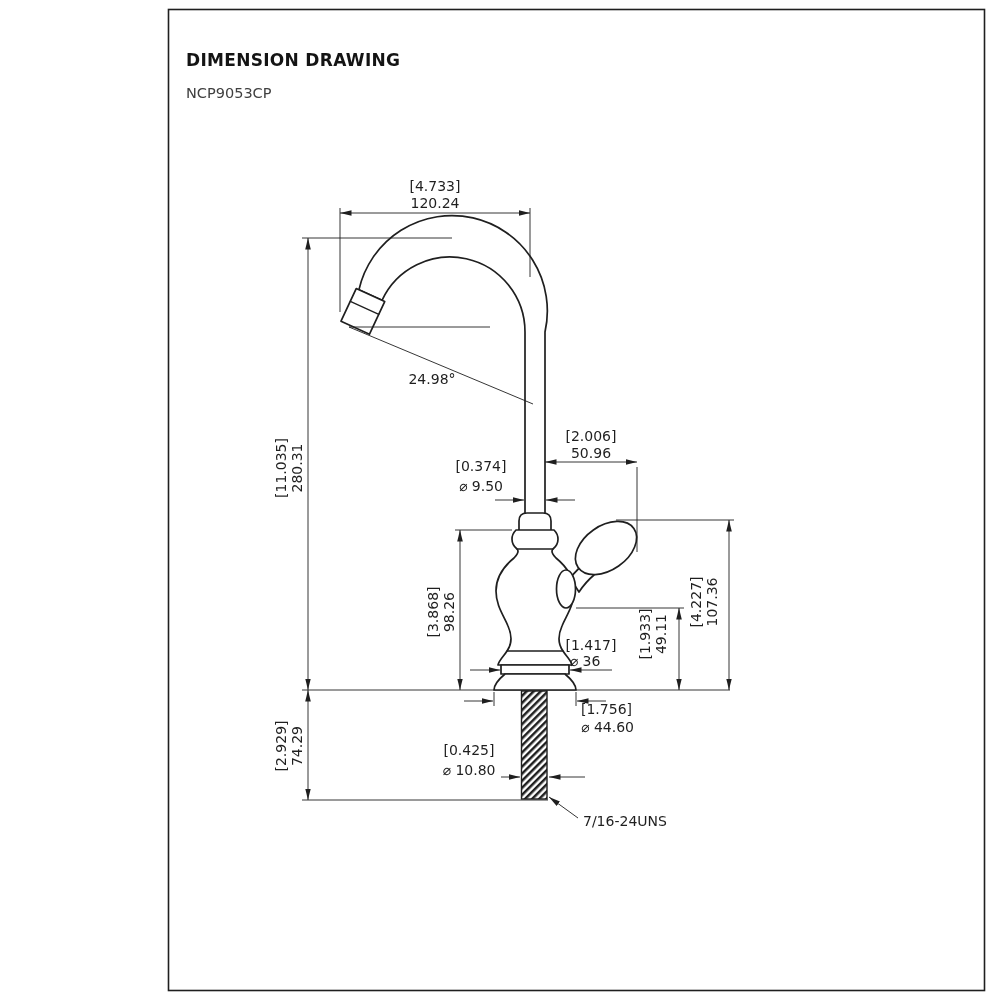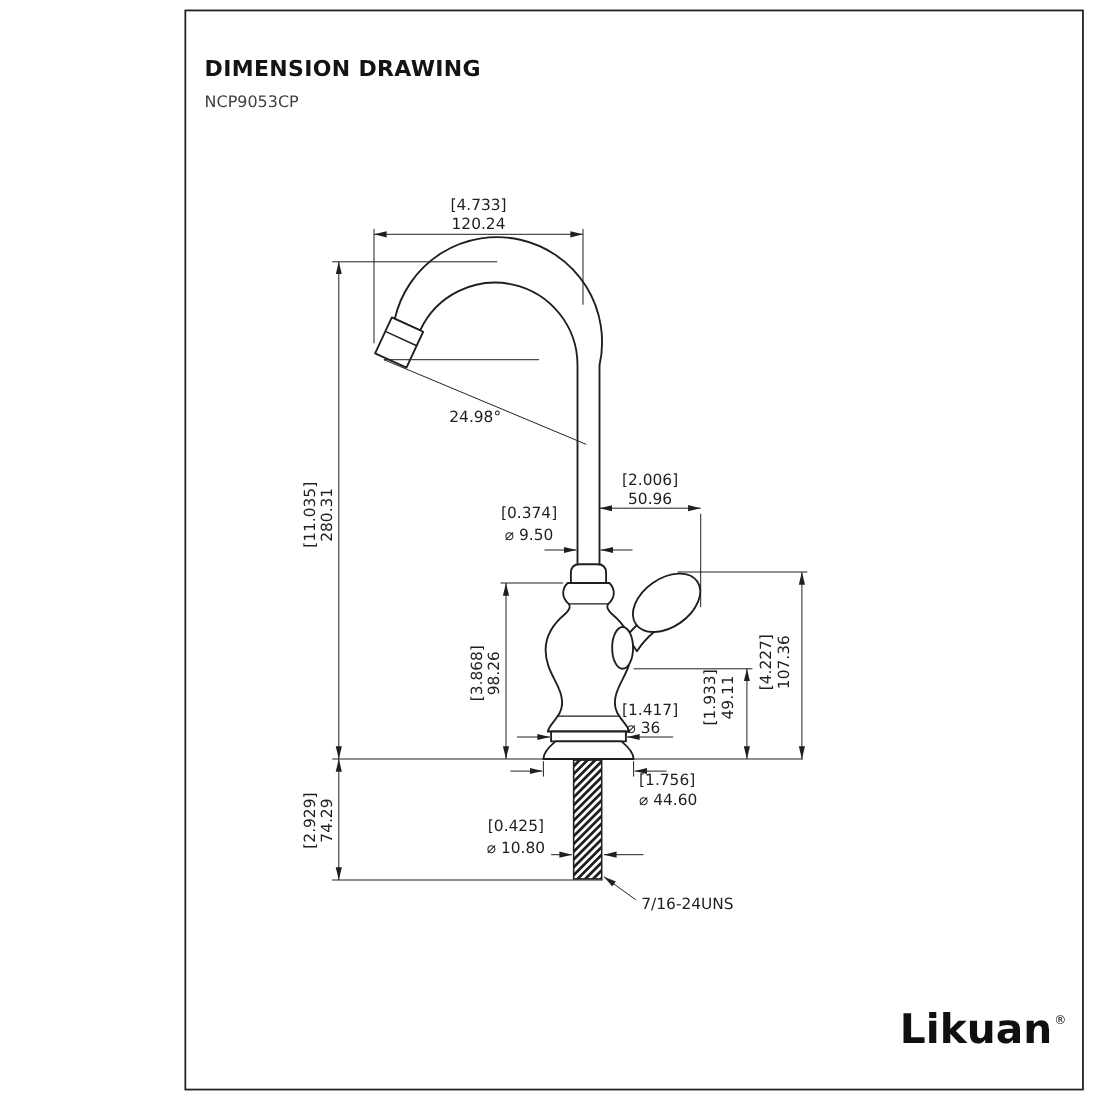--- a/index.html
+++ b/index.html
@@ -1,18 +1,18 @@
 <!DOCTYPE html>
 <html><head>
 <meta charset="utf-8">
 <style>
   html,body{margin:0;padding:0;background:#fff;}
   body{width:1000px;height:1000px;font-family:"DejaVu Sans","Liberation Sans",sans-serif;}
   .page{position:relative;width:1000px;height:1000px;background:#fff;overflow:hidden;}
-  .hdr-title{position:absolute;left:186px;top:50px;font-size:20px;font-weight:700;color:#141414;letter-spacing:.3px;}
+  .hdr-title{position:absolute;left:186px;top:50px;font-size:17px;font-weight:700;color:#141414;letter-spacing:.3px;}
   .hdr-model{position:absolute;left:186px;top:85px;font-size:14.5px;color:#404040;}
   .logo{position:absolute;left:818px;top:914px;font-size:37px;font-weight:700;color:#101010;}
   .logo .reg{font-size:11px;font-weight:400;position:relative;top:-17px;left:2px;}
   svg{position:absolute;left:0;top:0;}
   .o{fill:#fff;stroke:#1f1f1f;stroke-width:1.7;stroke-linejoin:round;stroke-linecap:round;}
   .ol{fill:none;stroke:#1f1f1f;stroke-width:1.3;stroke-linecap:round;}
   .d{fill:none;stroke:#1f1f1f;stroke-width:0.9;}
   .t{font-size:14px;fill:#1f1f1f;}
   .frame{fill:none;stroke:#1f1f1f;stroke-width:1.6;}
   .hatchrect{stroke:#1f1f1f;stroke-width:1.4;}
@@ -124,14 +124,13 @@
       <line class="d" x1="501" y1="777" x2="520" y2="777" marker-end="url(#arr)"></line>
       <line class="d" x1="585" y1="777" x2="549" y2="777" marker-end="url(#arr)"></line>
       <text class="t" text-anchor="middle" x="469" y="755">[0.425]</text>
       <text class="t" text-anchor="middle" x="469" y="775">⌀ 10.80</text>
 
       <line class="d" x1="578" y1="818" x2="549" y2="797" marker-end="url(#arr)"></line>
       <text class="t" x="583" y="826">7/16-24UNS</text>
     </g>
   </svg>
 
-  <div class="logo"><span>Likuan</span><span class="reg">®</span></div>
 </div>
 
 </body></html>

